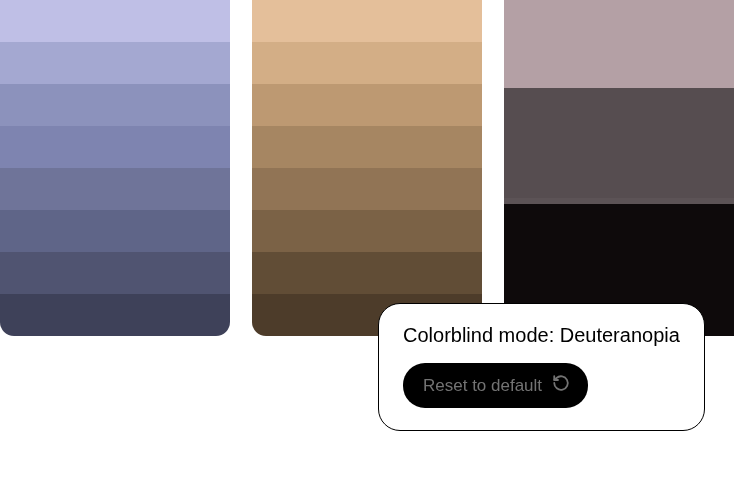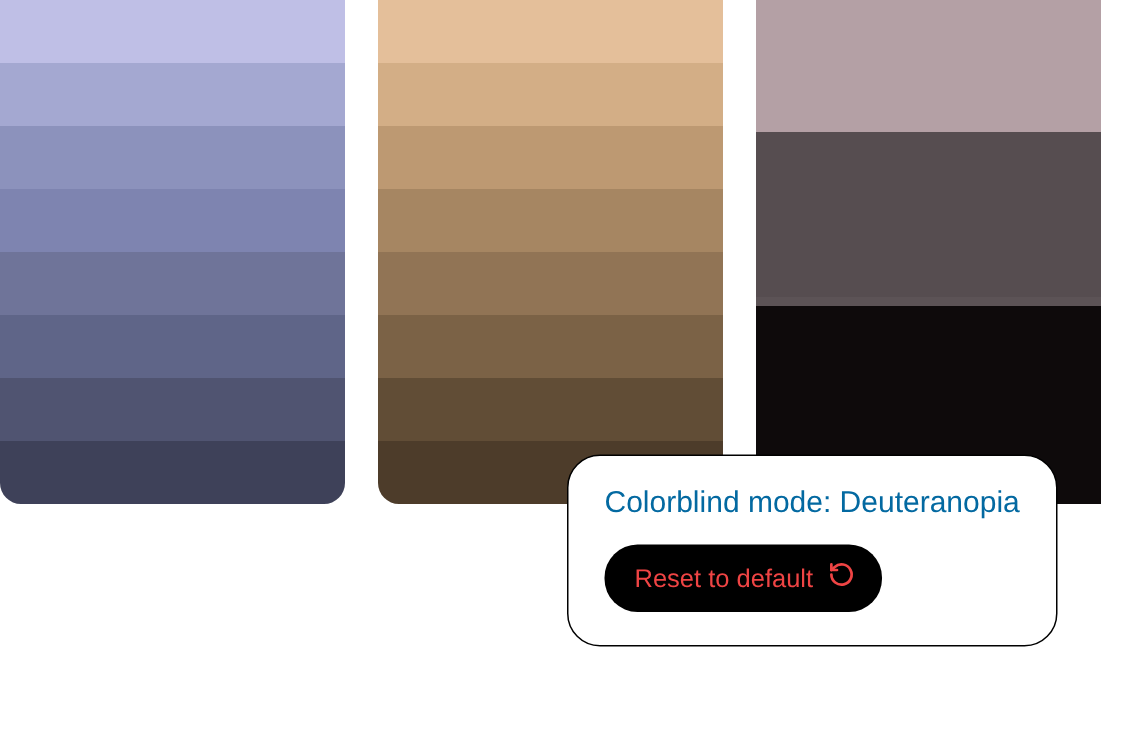--- a/index.html
+++ b/index.html
@@ -35,27 +35,27 @@
       top: 303px;
       background: #fff;
       border: 1.5px solid #000;
       border-radius: 22px;
       padding: 20px 24px 22px 24px;
       box-shadow: none;
     }
     .popup-title {
       font-size: 20px;
       font-weight: 400;
-      color: #0369a1;
+      color: #000000;
       margin-bottom: 16px;
       white-space: nowrap;
     }
     .reset-btn {
       background: #000;
-      color: #ef4444;
+      color: #737373;
       border: none;
       border-radius: 22px;
       padding: 11px 18px 11px 20px;
       font-size: 17px;
       font-weight: 400;
       display: flex;
       align-items: center;
       gap: 10px;
       cursor: pointer;
     }

